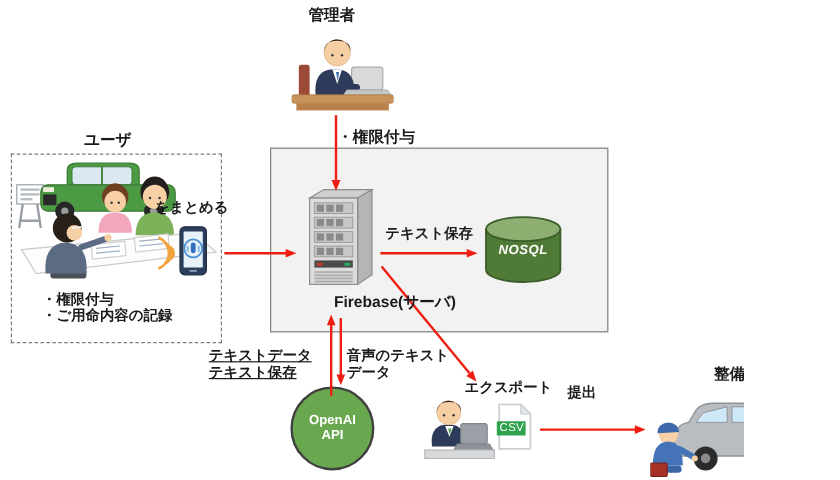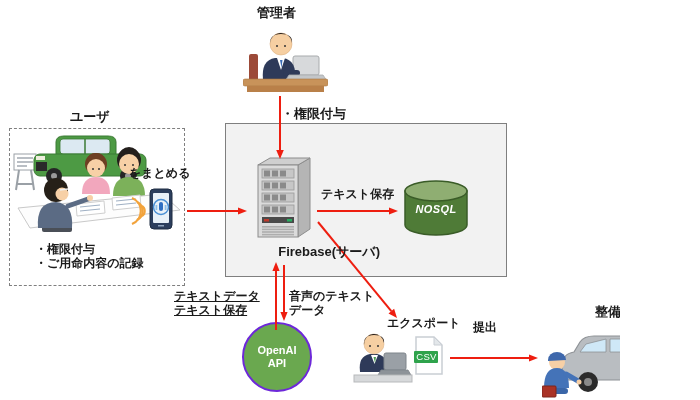--- a/index.html
+++ b/index.html
@@ -17,21 +17,21 @@
   .user-box{
     position:absolute;left:9px;top:128px;width:176px;height:158px;
     background:#ffffff;border:1.2px dashed #7f7f7f;z-index:1;box-sizing:border-box;
   }
   .illus{position:absolute;z-index:3;}
   #arrow-overlay{position:absolute;left:0;top:0;z-index:5;pointer-events:none;}
   #arrow-overlay line{stroke:#ee1e10;stroke-width:2;}
   #arrow-overlay polygon{fill:#ee1e10;}
   .openai-circle{
     position:absolute;left:242px;top:322px;width:70px;height:70px;border-radius:50%;
-    background:#6aa84f;border:2px solid #6d28d9;box-sizing:border-box;z-index:4;
+    background:#6aa84f;border:2px solid #404040;box-sizing:border-box;z-index:4;
     display:flex;flex-direction:column;align-items:center;justify-content:center;
     color:#fff;font-weight:bold;font-size:11px;line-height:13px;text-align:center;
   }
   .nosql-label{
     position:absolute;left:401px;top:203px;width:70px;text-align:center;z-index:6;
     color:#fff;font-weight:bold;font-size:11px;letter-spacing:.4px;font-style:italic;
   }
   .csv-label{
     position:absolute;left:413px;top:351px;width:27px;text-align:center;z-index:6;
     color:#fff;font-weight:normal;font-size:9.5px;letter-spacing:.3px;

